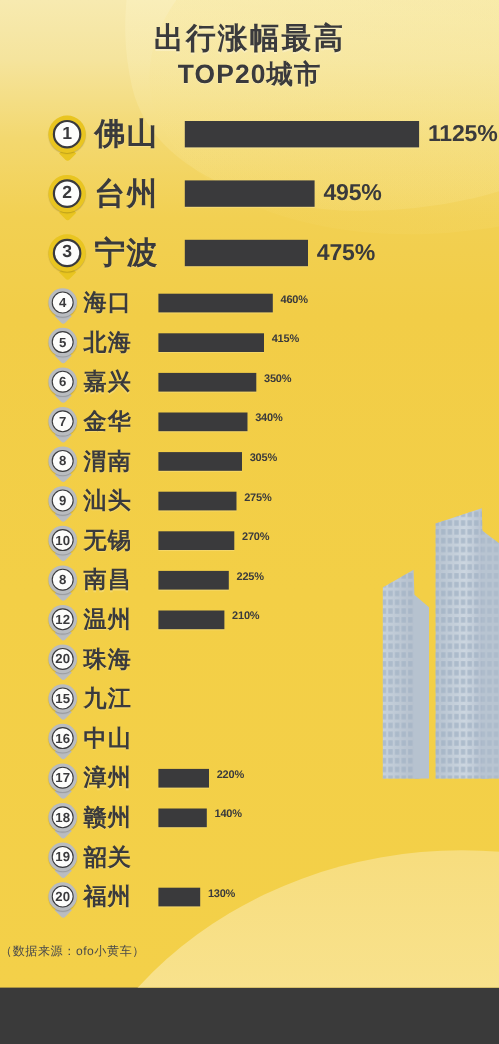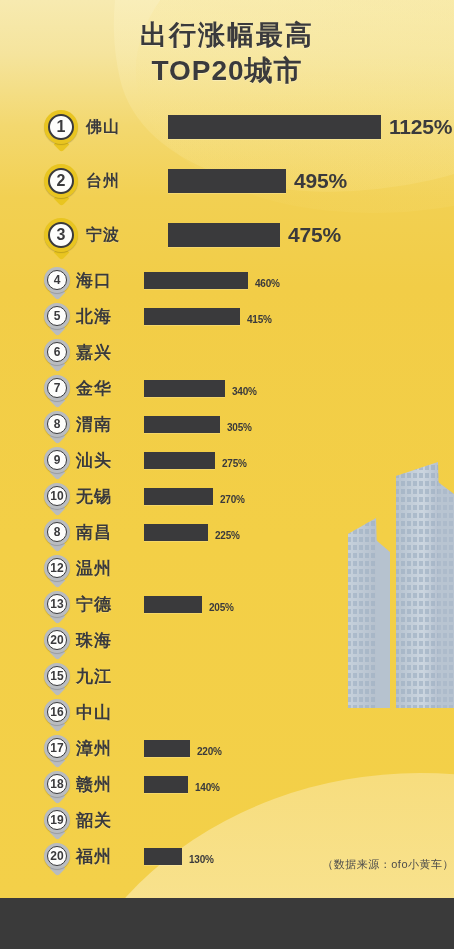--- a/index.html
+++ b/index.html
@@ -78,21 +78,21 @@
     z-index: 3;
   }
   .title-line {
     color: #3a3a3c;
     font-weight: bold;
     letter-spacing: 2px;
     line-height: 1.28;
     text-shadow: 0 1px 0 rgba(255,255,255,0.28);
   }
   .title-line-1 { font-size: 27px; }
-  .title-line-2 { font-size: 28px; letter-spacing: 1px; }
+  .title-line-2 { font-size: 24px; letter-spacing: 1px; }
 
   
   .rows {
     position: relative;
     z-index: 3;
     margin-top: 12px;
   }
   .row {
     display: flex;
     align-items: center;
@@ -153,35 +153,35 @@
     font-weight: bold;
     line-height: 1;
   }
   .row.top3 .pin-num { font-size: 16px; }
 
   
   .city {
     flex: 0 0 auto;
     width: 68px;
     color: #3a3a3c;
-    font-size: 17px;
+    font-size: 21px;
     font-weight: bold;
     letter-spacing: 1px;
     text-shadow: 0 1px 0 rgba(255,255,255,0.22);
   }
   .row.top3 .city {
     width: 82px;
-    font-size: 16px;
+    font-size: 28px;
     letter-spacing: 1px;
   }
 
   
   .bar-wrap {
     display: flex;
-    align-items: flex-end;
+    align-items: flex-start;
     flex: 1 1 auto;
   }
   .bar {
     height: 17px;
     background: #3a3a3c;
     box-shadow: 0 1px 0 rgba(255,255,255,0.18);
   }
   .row.top3 .bar { height: 24px; }
 
   .value {
@@ -193,21 +193,21 @@
     letter-spacing: -0.2px;
   }
   .row.top3 .value { font-size: 21px; margin-left: 8px; }
 
   
   .footer {
     position: absolute;
     left: 0;
     right: 0;
     bottom: 26px;
-    text-align: right;
+    text-align: left;
     z-index: 3;
     color: #4b4b4b;
     font-size: 11px;
     letter-spacing: 0.5px;
   }
 </style>
 </head>
 <body>
 
 <div id="poster">
@@ -319,20 +319,24 @@
       </div>
       <div class="row">
         <div class="pin">
           <div class="pin-tip"></div>
           <div class="pin-ring"></div>
           <div class="pin-inner">
             <span class="pin-num">6</span>
           </div>
         </div>
         <div class="city">嘉兴</div>
+        <div class="bar-wrap">
+          <div class="bar" style="width:89px"></div>
+          <div class="value">350%</div>
+        </div>
       </div>
       <div class="row">
         <div class="pin">
           <div class="pin-tip"></div>
           <div class="pin-ring"></div>
           <div class="pin-inner">
             <span class="pin-num">7</span>
           </div>
         </div>
         <div class="city">金华</div>
@@ -399,33 +403,23 @@
       </div>
       <div class="row">
         <div class="pin">
           <div class="pin-tip"></div>
           <div class="pin-ring"></div>
           <div class="pin-inner">
             <span class="pin-num">12</span>
           </div>
         </div>
         <div class="city">温州</div>
-      </div>
-      <div class="row">
-        <div class="pin">
-          <div class="pin-tip"></div>
-          <div class="pin-ring"></div>
-          <div class="pin-inner">
-            <span class="pin-num">13</span>
-          </div>
-        </div>
-        <div class="city">宁德</div>
-        <div class="bar-wrap">
-          <div class="bar" style="width:58px"></div>
-          <div class="value">205%</div>
+        <div class="bar-wrap">
+          <div class="bar" style="width:60px"></div>
+          <div class="value">210%</div>
         </div>
       </div>
       <div class="row">
         <div class="pin">
           <div class="pin-tip"></div>
           <div class="pin-ring"></div>
           <div class="pin-inner">
             <span class="pin-num">20</span>
           </div>
         </div>

